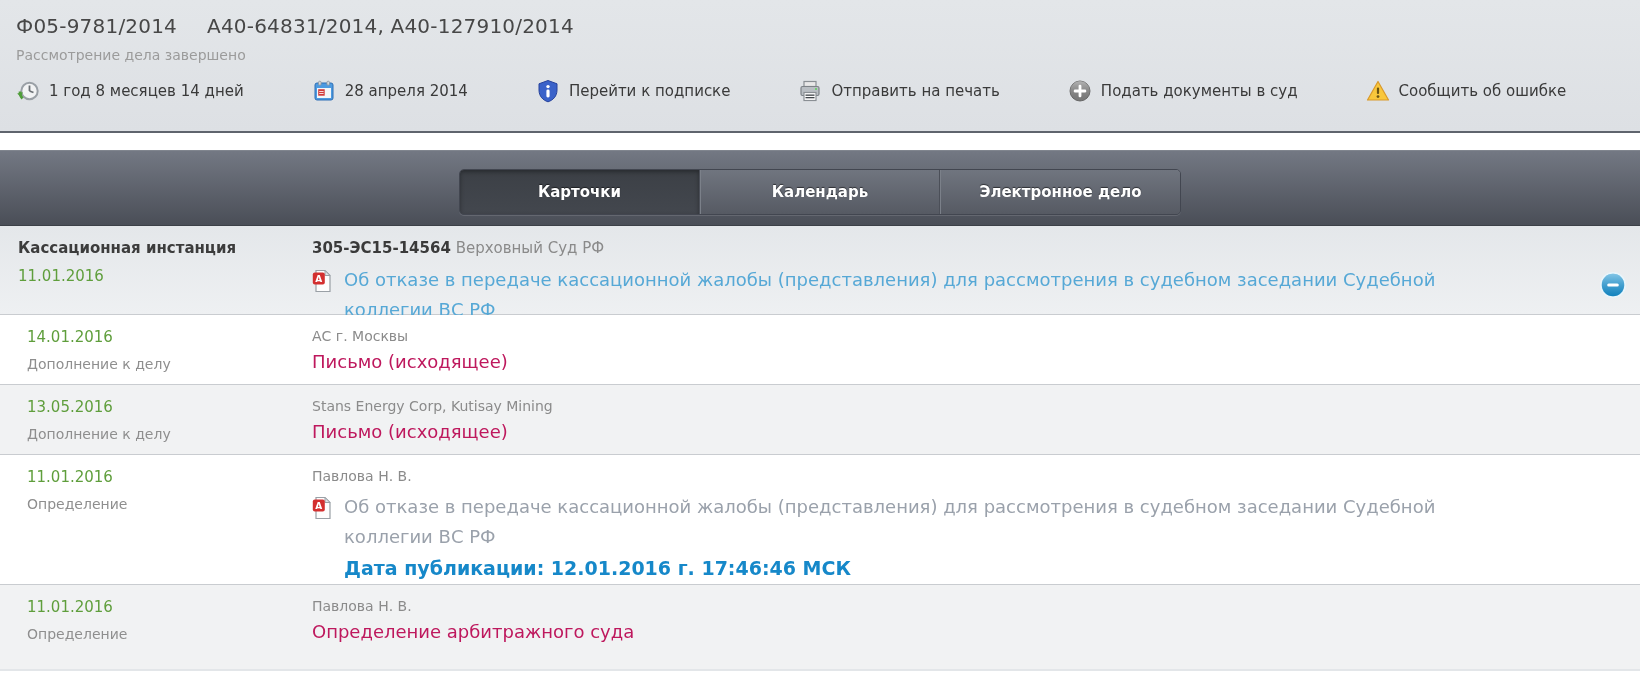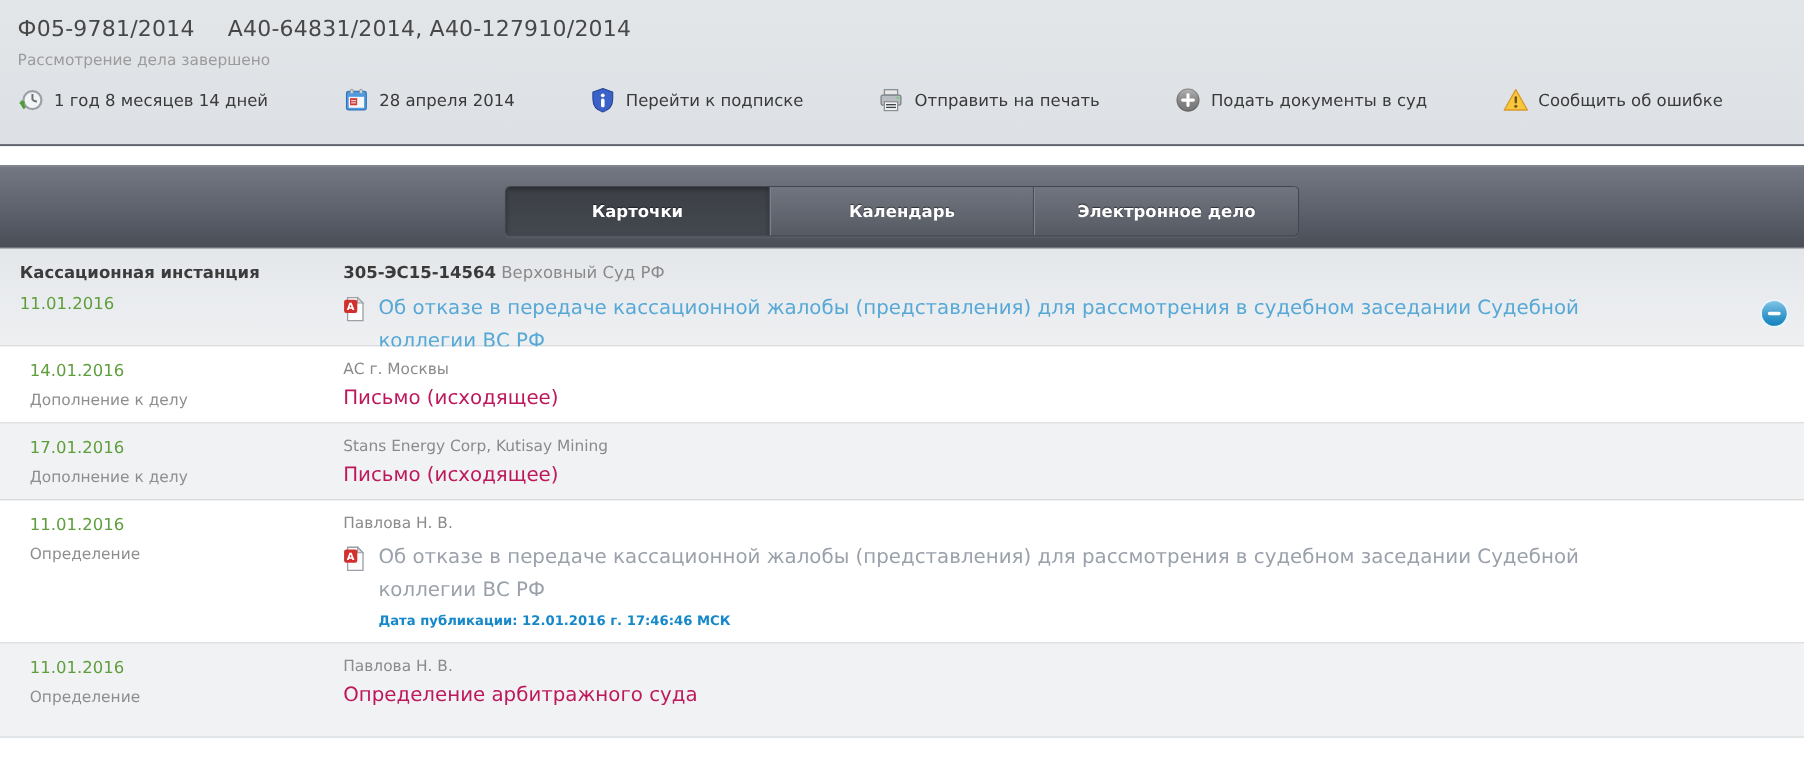--- a/index.html
+++ b/index.html
@@ -56,21 +56,21 @@
   .case-no { font-weight:bold; color:#3a3a3a; }
   .court { color:#8a8a8a; }
 
   .doc-line { display:flex; align-items:flex-start; gap:12px; margin-top:8px; }
   .doc-link { font-size:18px; line-height:30px; color:#56a8d6; max-width:1175px; cursor:pointer; }
   .doc-gray-title { font-size:18px; line-height:30px; color:#9aa1ab; max-width:1175px; cursor:pointer; }
   .pdf-icon { width:20px; height:24px; margin-top:4px; flex:0 0 auto; cursor:pointer; }
 
   .source { font-size:14px; color:#8b8b8b; }
   .doc-big { font-size:18px; color:#be185d; margin-top:7px; }
-  .pub-date { font-size:12px; font-weight:bold; color:#1688c9; margin-top:5px; cursor:pointer; }
+  .pub-date { font-size:19px; font-weight:bold; color:#1688c9; margin-top:5px; cursor:pointer; }
 
   .minus-btn { position:absolute; right:13px; top:45px; width:28px; height:28px; cursor:pointer; }
 </style>
 </head>
 <body>
 
 <div class="top-section">
   <div class="case-title">
     <span>Ф05-9781/2014</span><span class="related">А40-64831/2014, А40-127910/2014</span>
   </div>
@@ -203,21 +203,21 @@
       <div class="kind">Дополнение к делу</div>
     </div>
     <div class="col-main">
       <div class="source">АС г. Москвы</div>
       <div class="doc-big">Письмо (исходящее)</div>
     </div>
   </div>
 
   <div class="row sub gray r3">
     <div class="col-left">
-      <div class="date-green">17.01.2016</div>
+      <div class="date-green">13.05.2016</div>
       <div class="kind">Дополнение к делу</div>
     </div>
     <div class="col-main">
       <div class="source">Stans Energy Corp, Kutisay Mining</div>
       <div class="doc-big">Письмо (исходящее)</div>
     </div>
   </div>
 
   <div class="row sub white r4">
     <div class="col-left">

